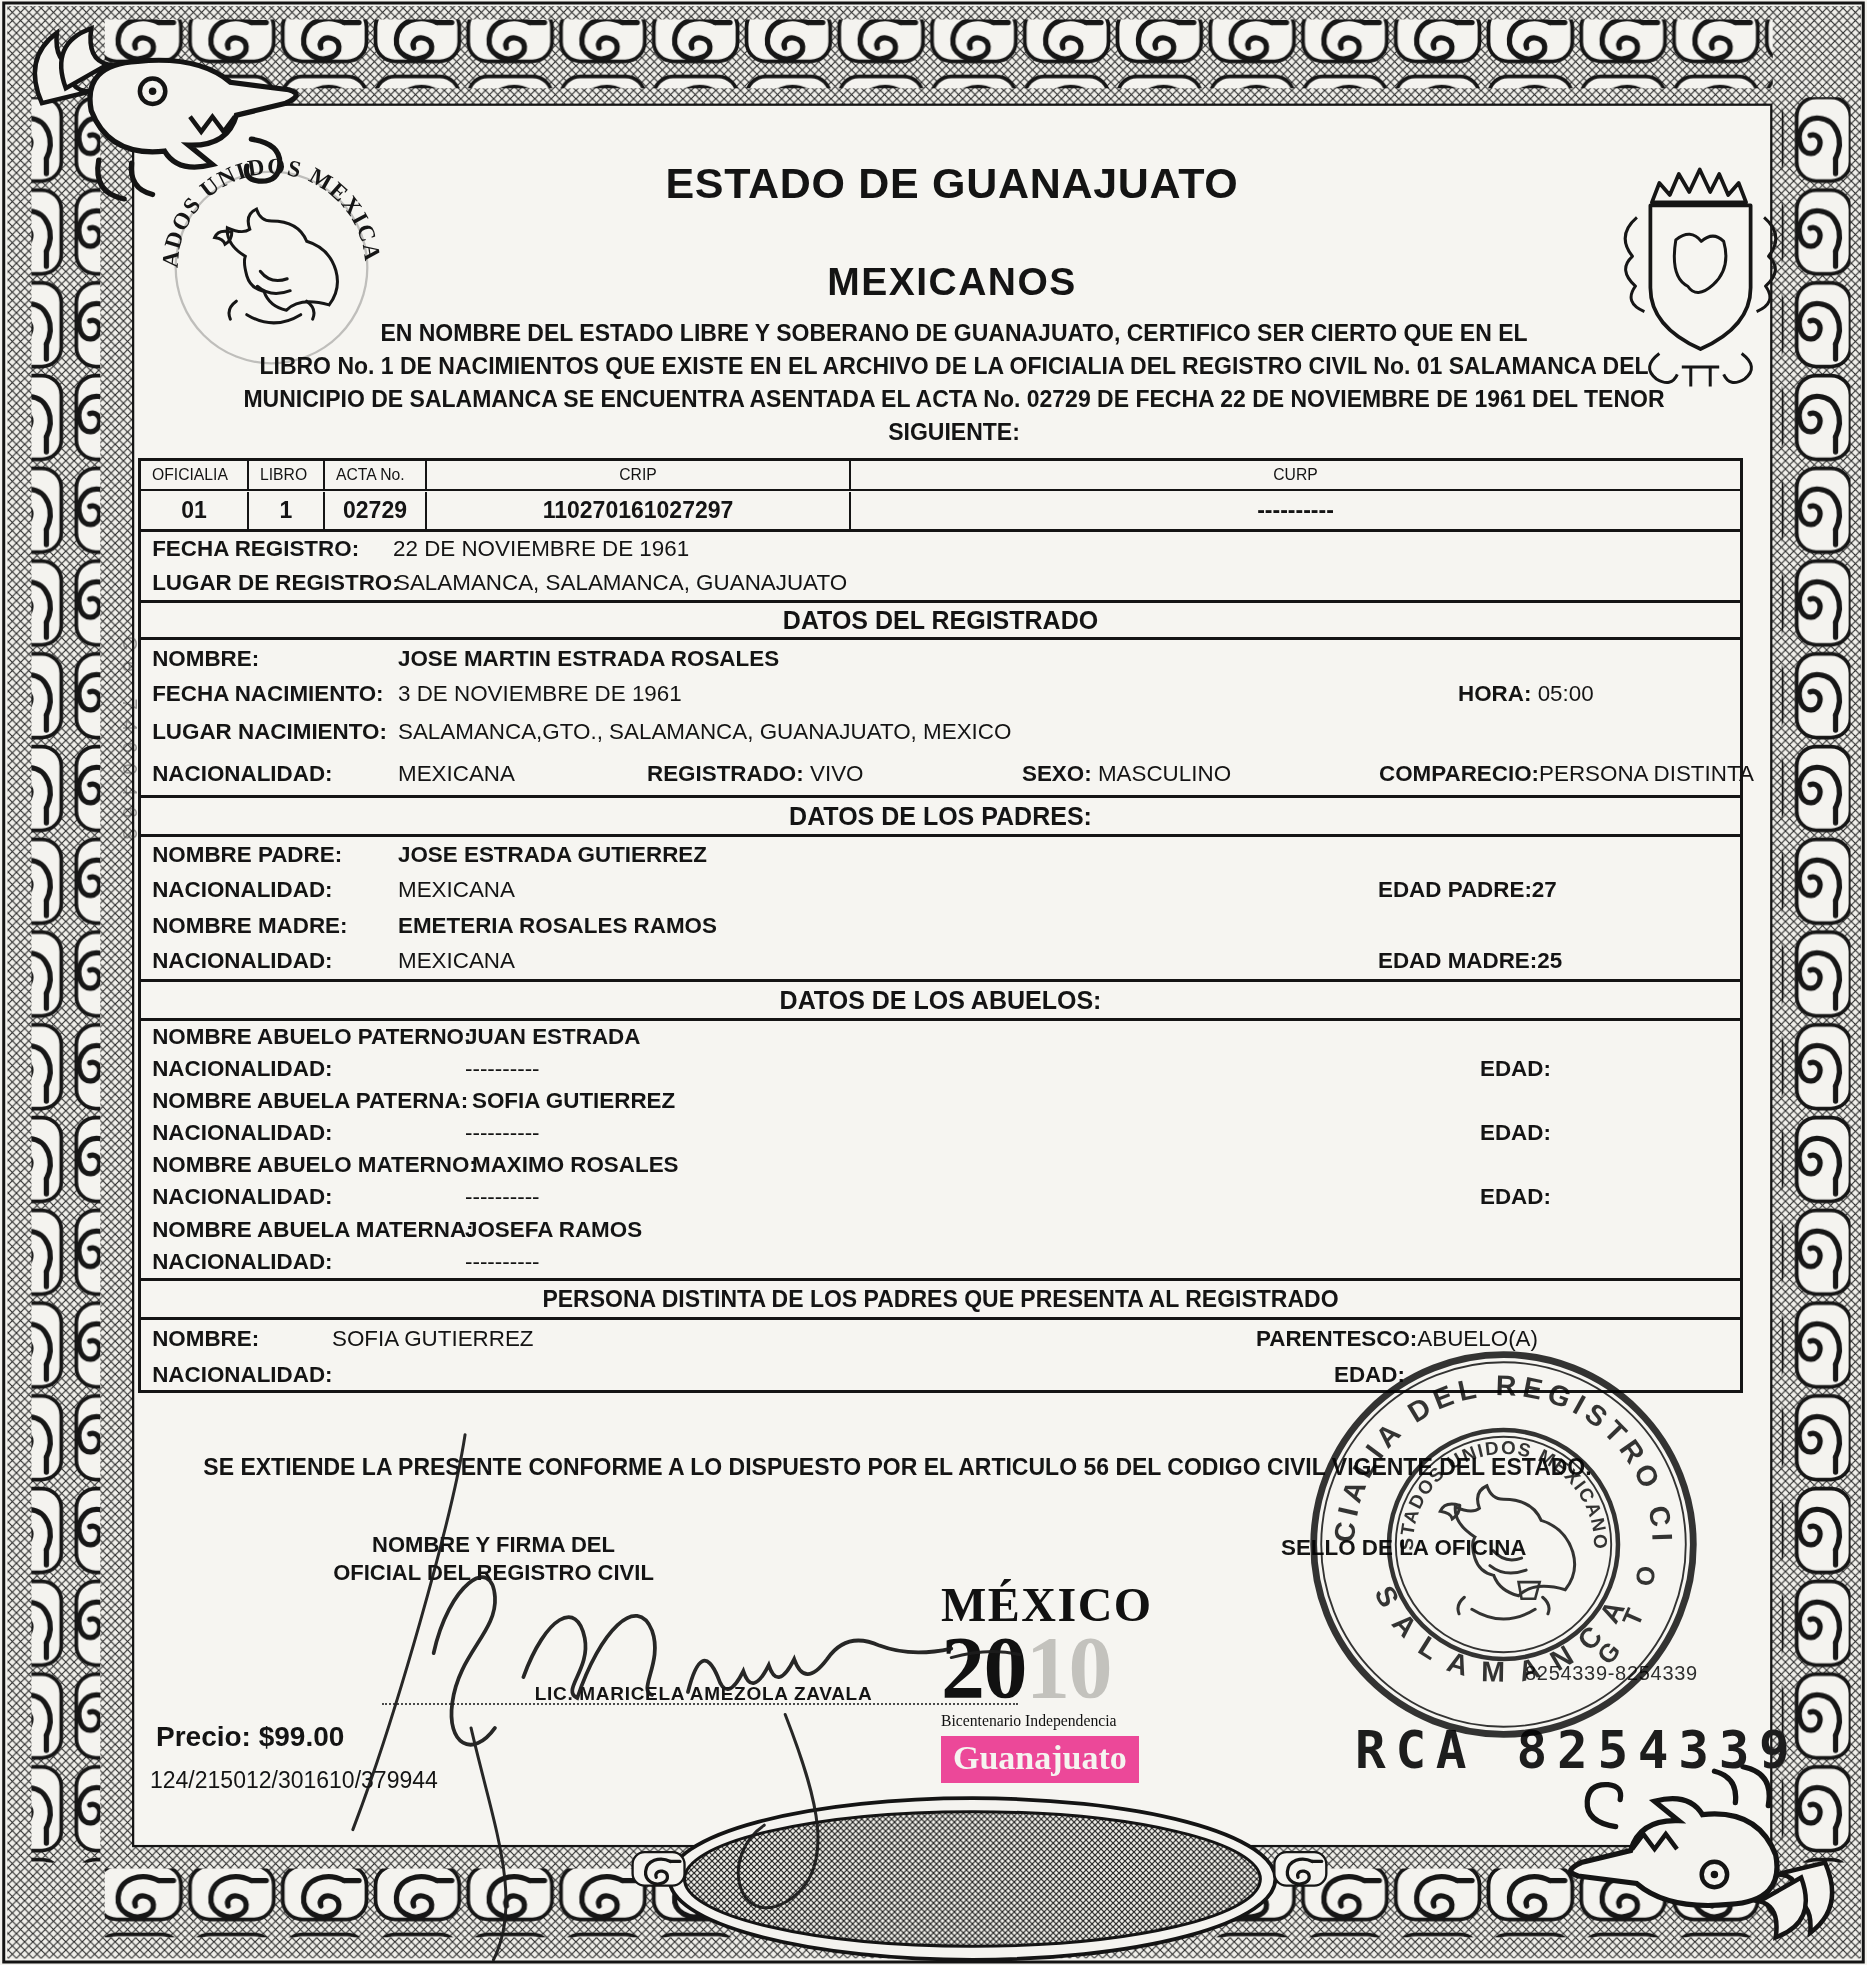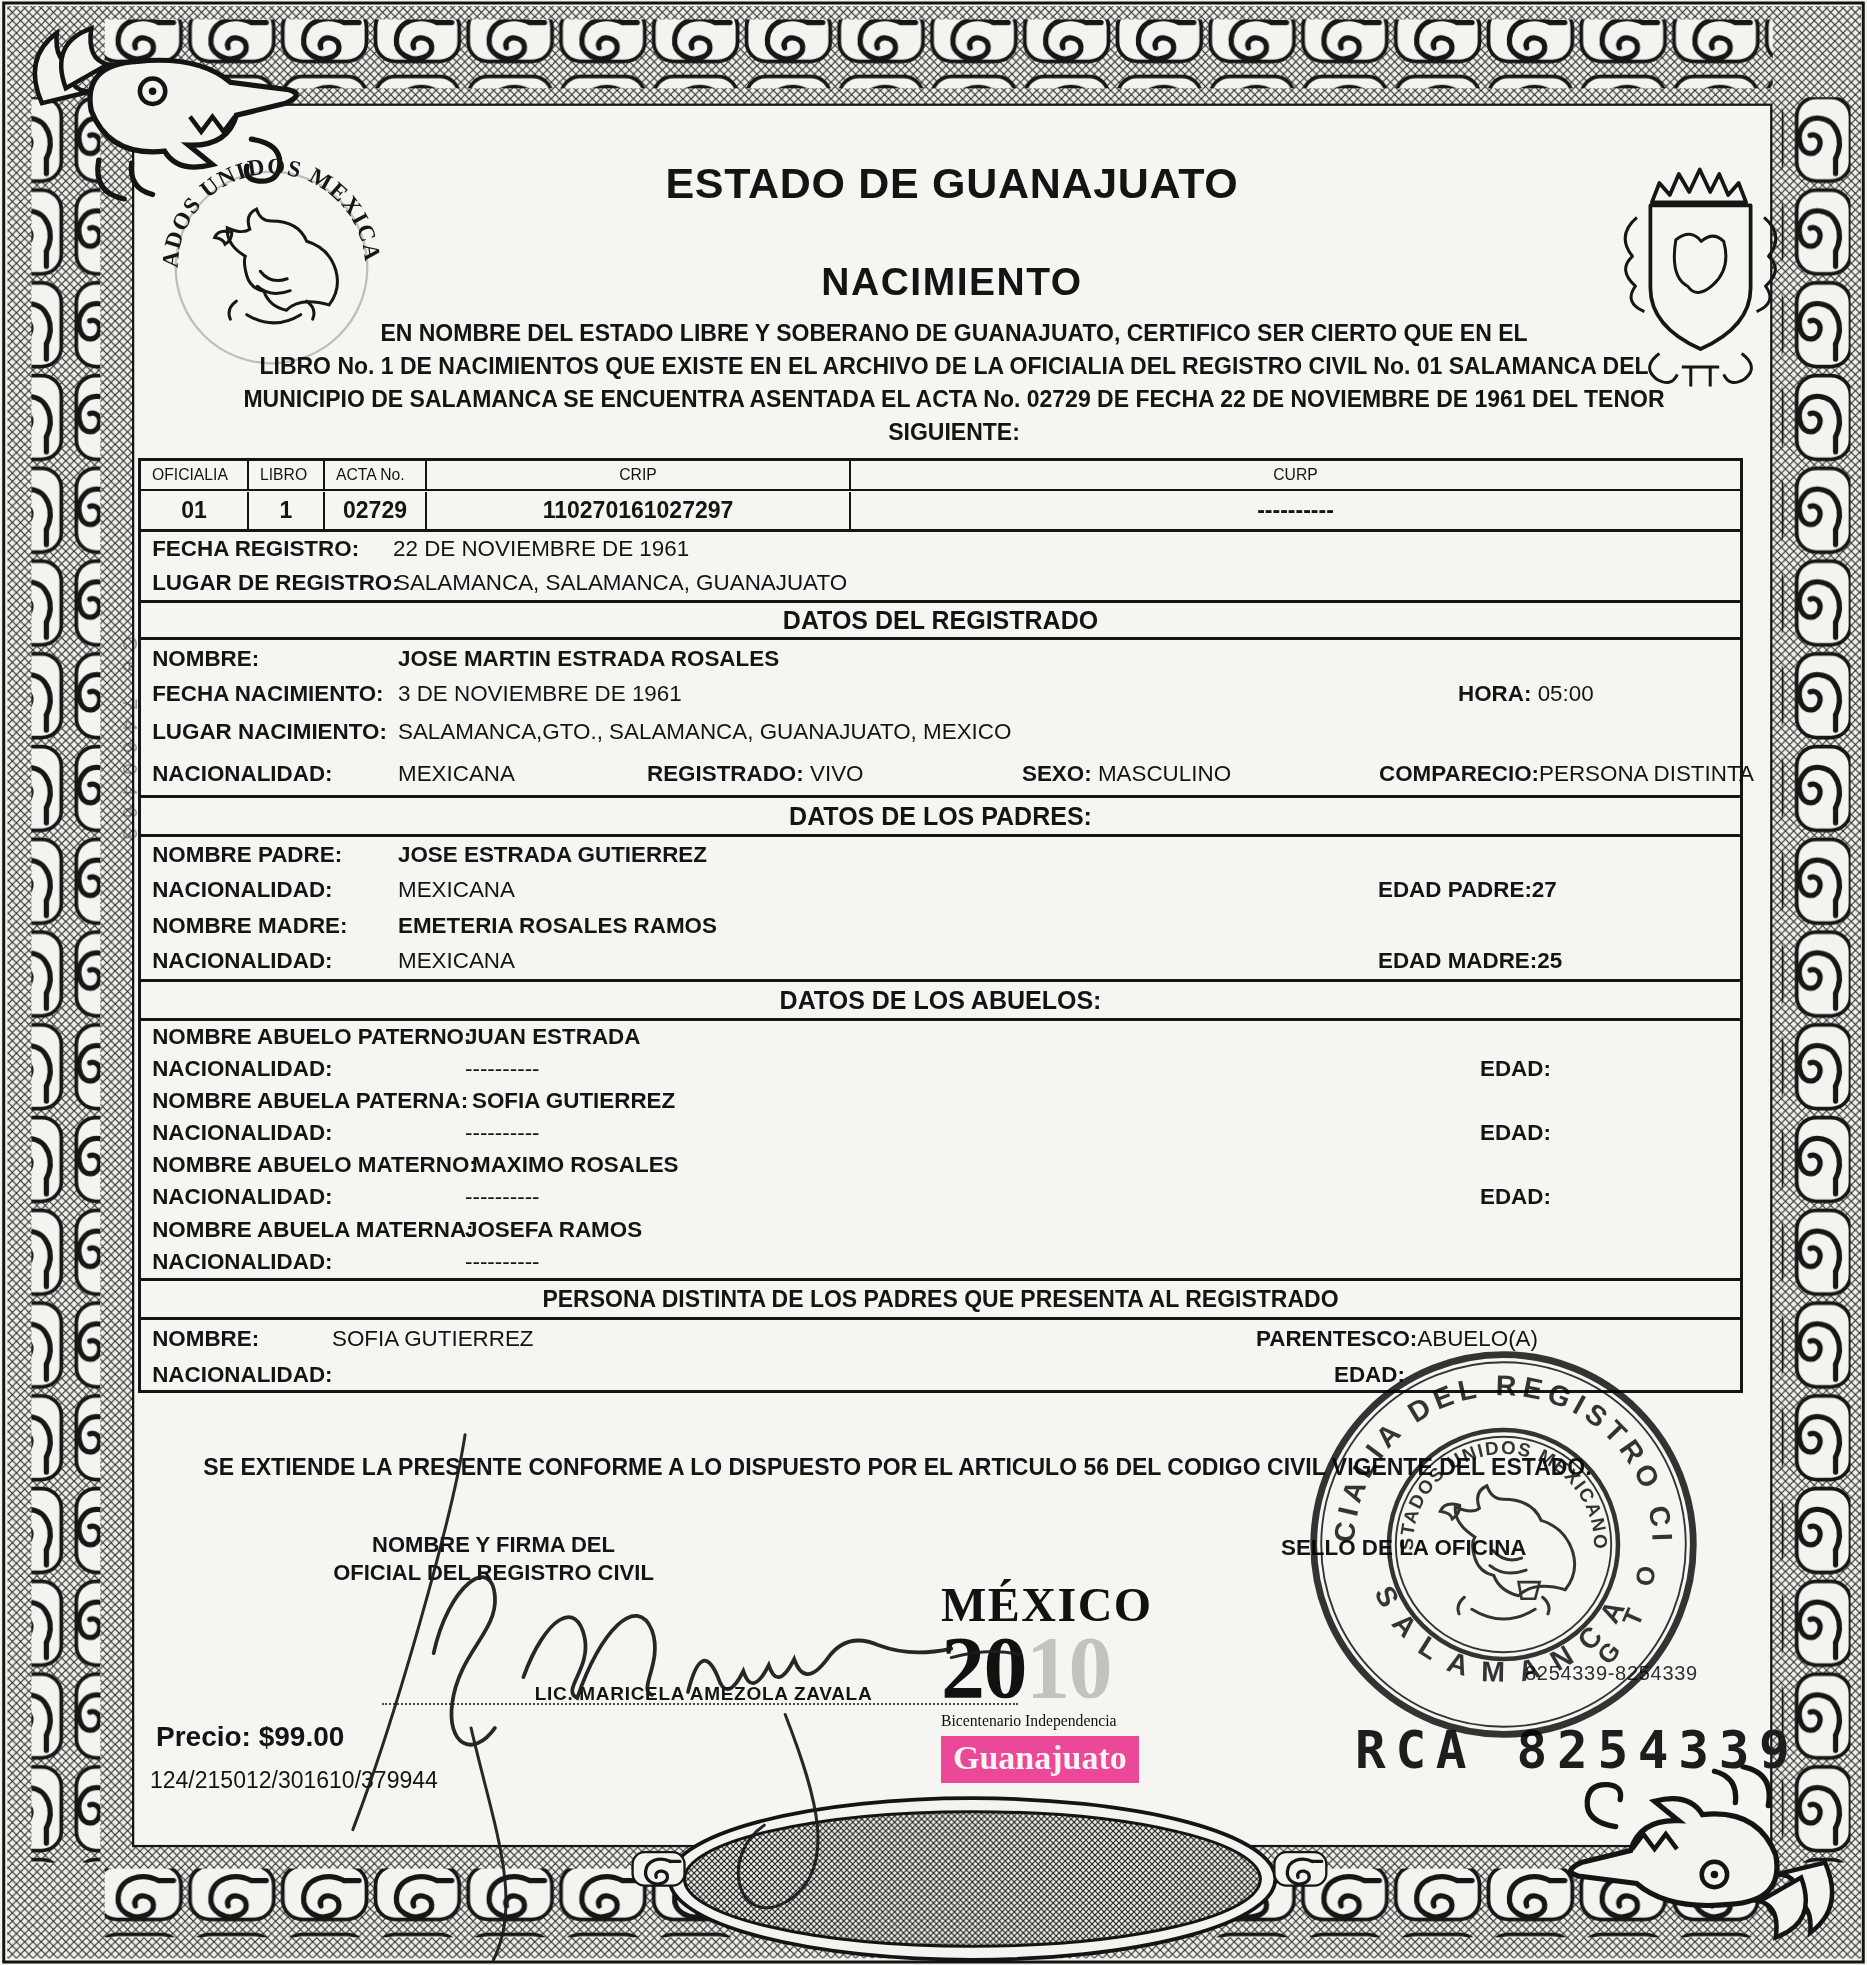--- a/index.html
+++ b/index.html
@@ -133,21 +133,21 @@
       <path d="M58 74 h134 v110 q0 52 -67 82 q-67 -30 -67 -82 z"></path>
       <path d="M92 120 q20 -16 34 2 q16 -14 30 0 q10 36 -14 58 q-22 20 -34 2 q-24 -12 -16 -62 z" stroke-width="4"></path>
       <path d="M40 90 q-28 24 -6 52 q-20 18 4 40 q-16 22 12 34" stroke-width="4"></path>
       <path d="M210 90 q28 24 6 52 q20 18 -4 40 q16 22 -12 34" stroke-width="4"></path>
       <path d="M70 272 q-24 18 -4 34 q20 12 28 -6 M180 272 q24 18 4 34 q-20 12 -28 -6" stroke-width="4"></path>
       <path d="M100 290 h50 M112 290 v26 M138 290 v26" stroke-width="4"></path>
     </g>
   </svg>
 
   <div class="abs title">ESTADO DE GUANAJUATO</div>
-  <div class="abs doctype">NACIMIENTO</div>
+  <div class="abs doctype">MEXICANOS</div>
   <div class="abs cert">
     <div>EN NOMBRE DEL ESTADO LIBRE Y SOBERANO DE GUANAJUATO, CERTIFICO SER CIERTO QUE EN EL</div>
     <div>LIBRO No. 1 DE NACIMIENTOS QUE EXISTE EN EL ARCHIVO DE LA OFICIALIA DEL REGISTRO CIVIL No. 01 SALAMANCA DEL</div>
     <div>MUNICIPIO DE SALAMANCA SE ENCUENTRA ASENTADA EL ACTA No. 02729 DE FECHA 22 DE NOVIEMBRE DE 1961 DEL TENOR</div>
     <div>SIGUIENTE:</div>
   </div>
 
   <div class="abs margincode">Ce 7460463</div>
 
   <div class="abs databox">

